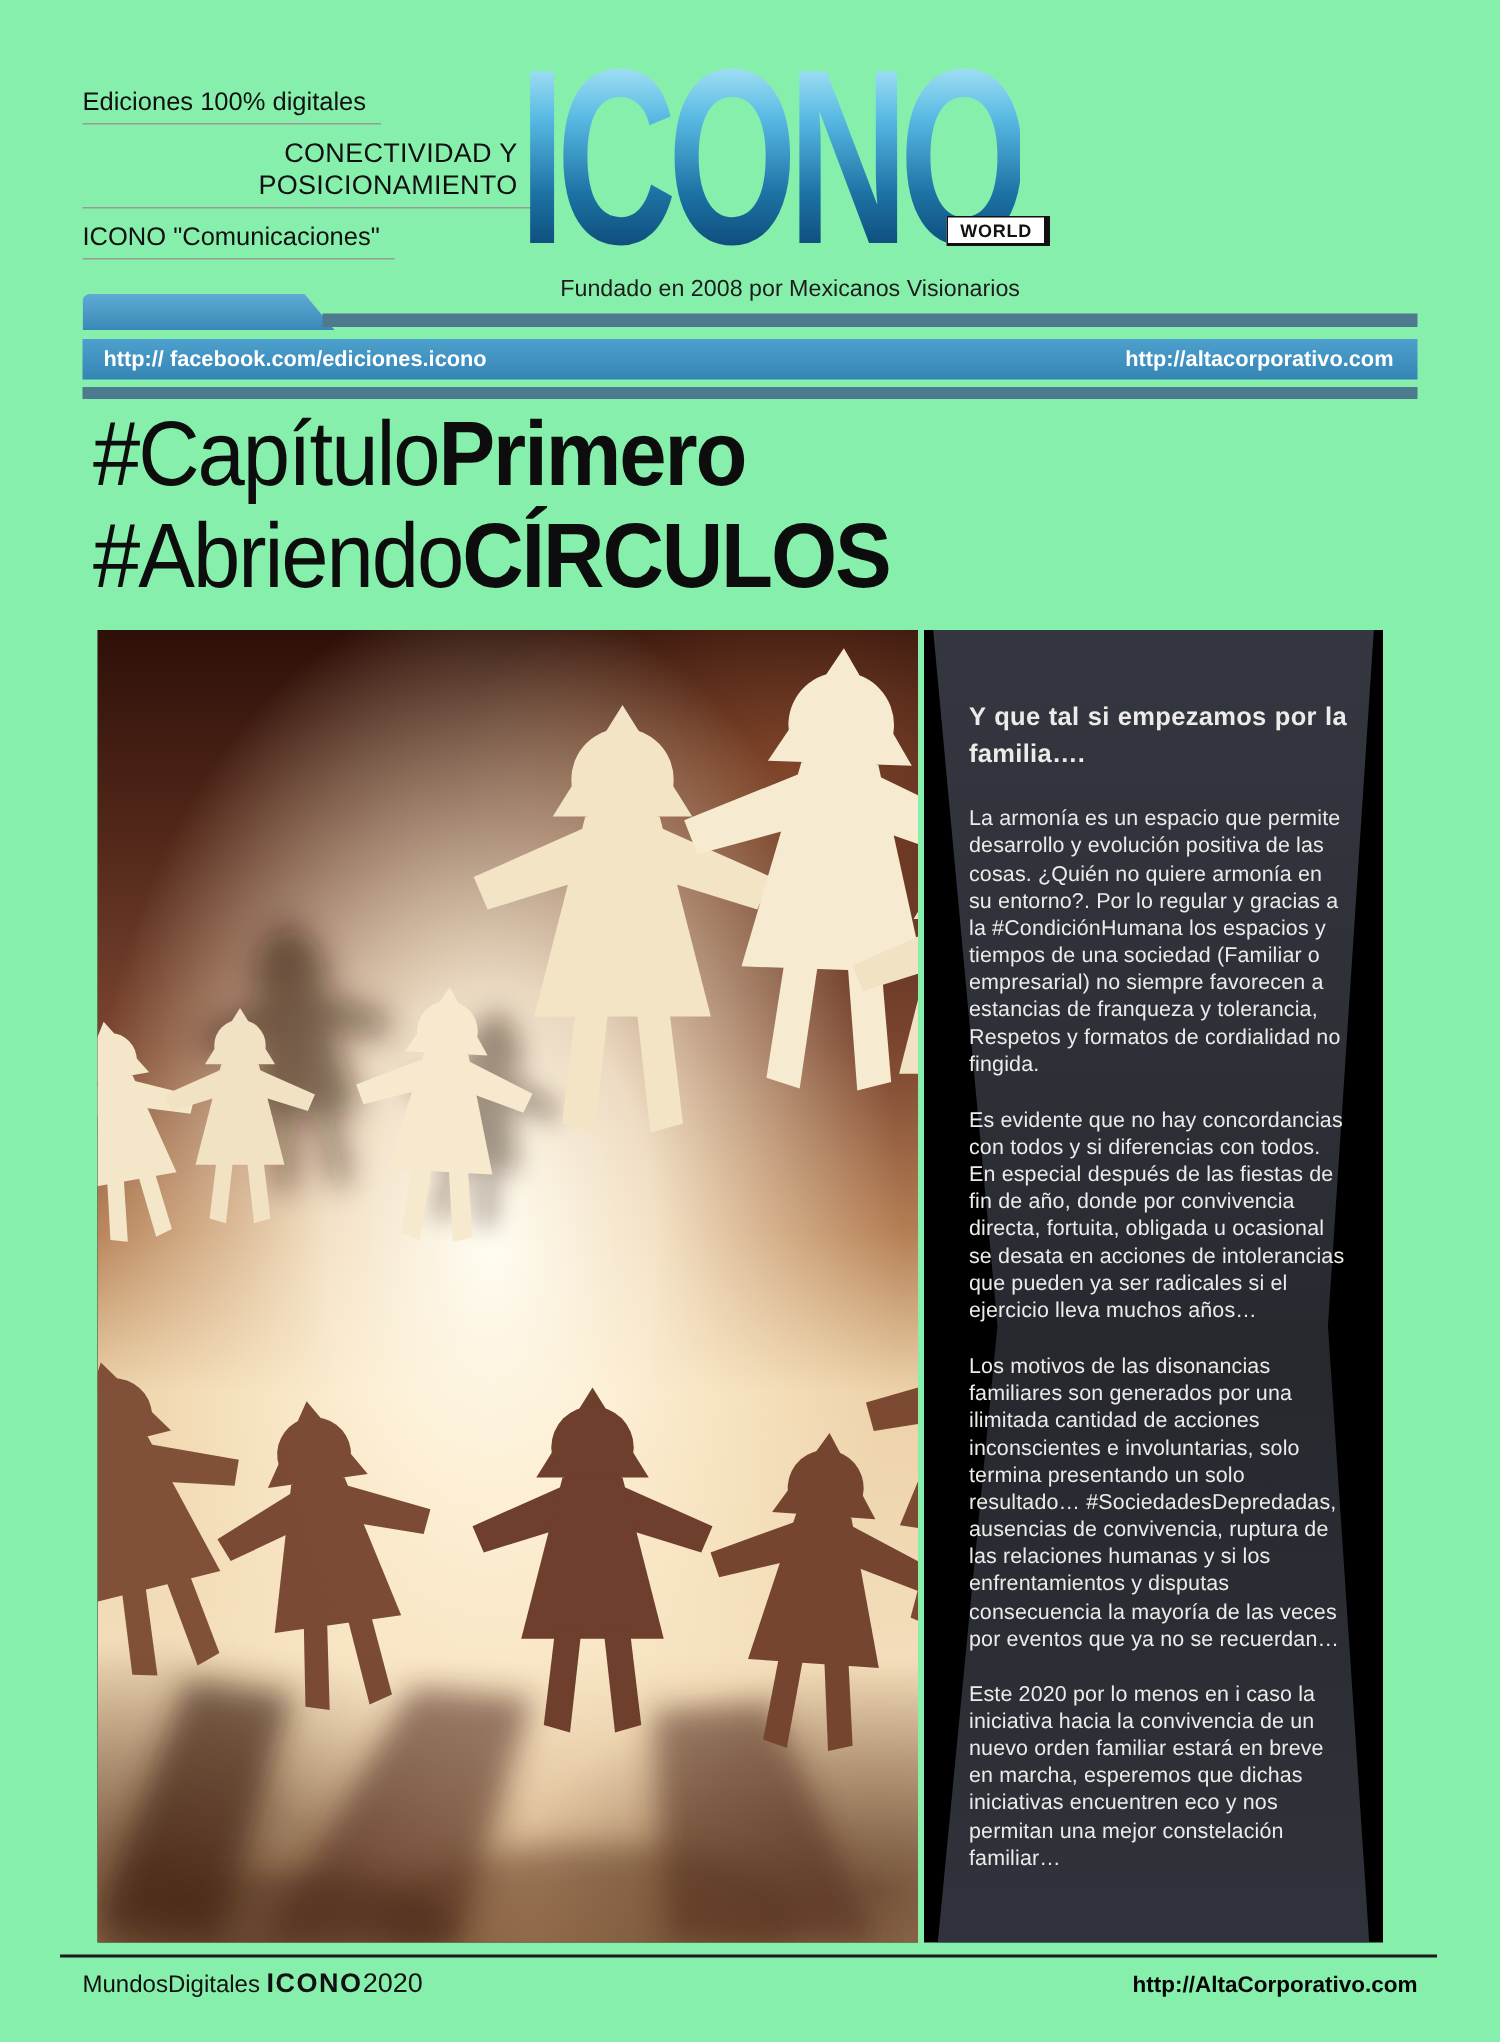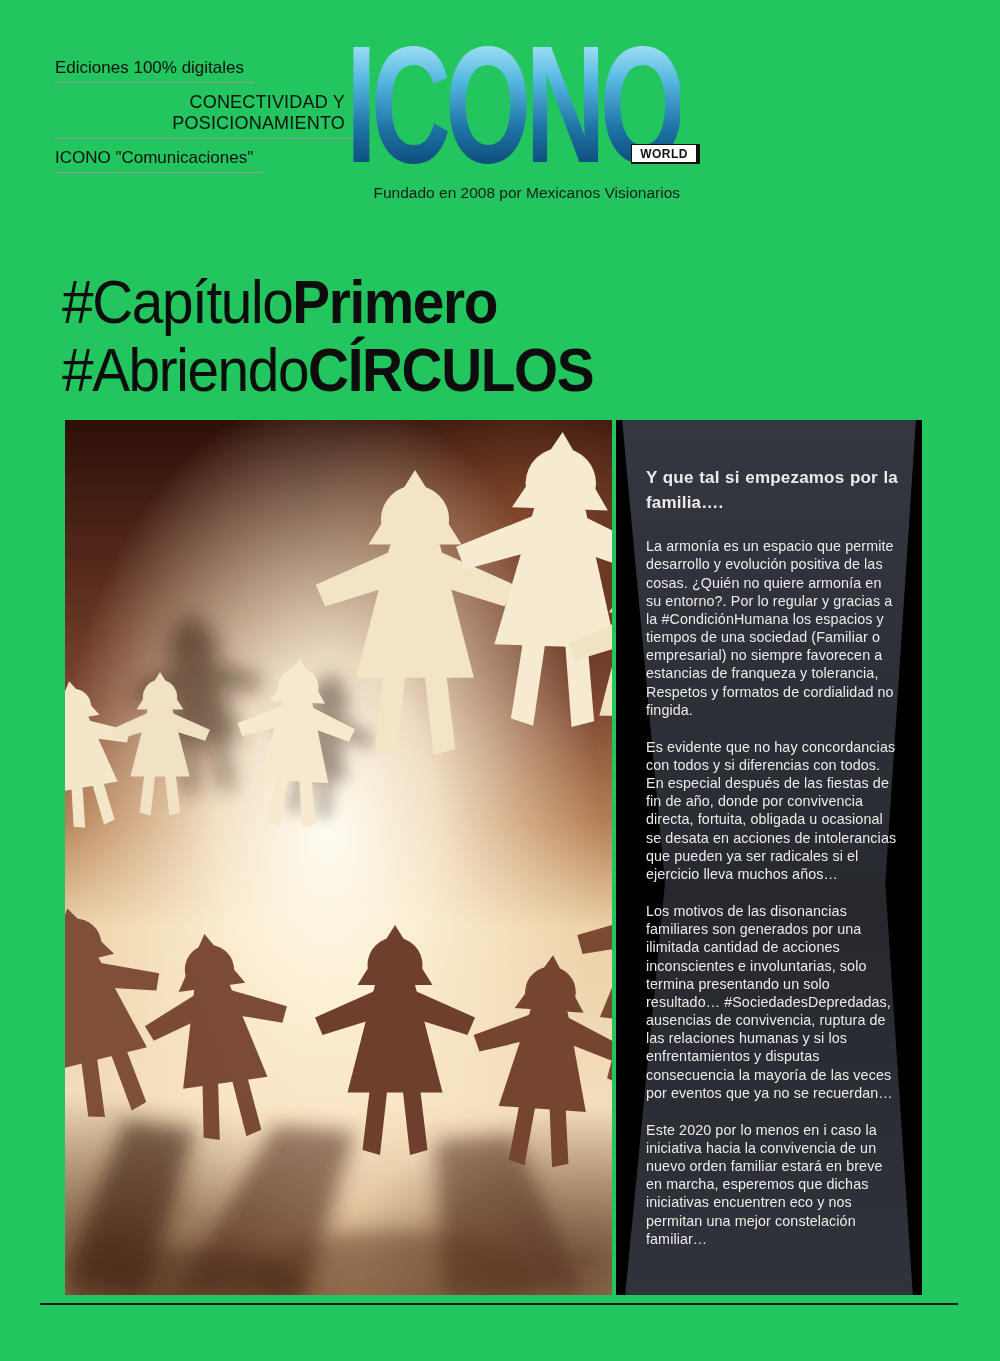--- a/index.html
+++ b/index.html
@@ -1,18 +1,18 @@
 <!DOCTYPE html>
 <html><head>
 <meta charset="utf-8">
 <style>
   * { margin:0; padding:0; box-sizing:border-box; }
   html,body { background:#ffffff; }
   body { font-family:"Liberation Sans", sans-serif; color:#111; }
-  .page { position:relative; width:1000px; height:1361px; background:#22c55e; overflow:hidden; }
+  .page { position:relative; width:1000px; height:1361px; background:#86efac; overflow:hidden; }
 
   
   .hdr-left { position:absolute; left:55px; top:58px; width:300px; }
   .hdr-left .line { display:inline-block; border-bottom:1px solid #9a9a9a; padding:0 10px 4px 0; margin-bottom:9px; }
   .hl1 { font-size:17px; }
   .hl2 { font-size:18px; letter-spacing:.2px;text-align:right; }
   .hl3 { font-size:17px; }
   .hdr-left .wrap { display:flex; flex-direction:column; align-items:flex-start; }
 
   
@@ -86,20 +86,33 @@
     </div>
   </div>
 
   <div class="logo-wrap">
     <div class="logo-text">ICONO</div>
     <div class="logo-badge">WORLD</div>
   </div>
   <div class="tagline">Fundado en 2008 por Mexicanos Visionarios</div>
 
 
+  <div class="bars">
+    <div class="tab-row">
+      <div class="tab"></div>
+      <div class="tab-strip"></div>
+    </div>
+    <div class="gap6"></div>
+    <div class="url-bar">
+      <span>http:// facebook.com/ediciones.icono</span>
+      <span>http://altacorporativo.com</span>
+    </div>
+    <div class="gap5"></div>
+    <div class="bottom-strip"></div>
+  </div>
 
   <div class="headline">
     <div><span>#Capítulo</span><b>Primero</b></div>
     <div><span>#Abriendo</span><b>CÍRCULOS</b></div>
   </div>
 
   <div class="content">
 
     <div class="photo">
       <svg width="547" height="875" viewBox="0 0 547 875" xmlns="http://www.w3.org/2000/svg">
@@ -181,14 +194,18 @@
             <p>La armonía es un espacio que permite desarrollo y evolución positiva de las cosas. ¿Quién no quiere armonía en su entorno?. Por lo regular y gracias a la #CondiciónHumana los espacios y tiempos de una sociedad (Familiar o empresarial) no siempre favorecen a estancias de franqueza y tolerancia, Respetos y formatos de cordialidad no fingida.</p>
             <p>Es evidente que no hay concordancias con todos y si diferencias con todos. En especial después de las fiestas de fin de año, donde por convivencia directa, fortuita, obligada u ocasional se desata en acciones de intolerancias que pueden ya ser radicales si el ejercicio lleva muchos años…</p>
             <p>Los motivos de las disonancias familiares son generados por una ilimitada cantidad de acciones inconscientes e involuntarias, solo termina presentando un solo resultado… #SociedadesDepredadas, ausencias de convivencia, ruptura de las relaciones humanas y si los enfrentamientos y disputas consecuencia la mayoría de las veces por eventos que ya no se recuerdan…</p>
             <p>Este 2020 por lo menos en i caso la iniciativa hacia la convivencia de un nuevo orden familiar estará en breve en marcha, esperemos que dichas iniciativas encuentren eco y nos permitan una mejor constelación familiar…</p>
           </div>
       </div>
     </div>
   </div>
 
   <div class="footer-rule"></div>
+  <div class="footer">
+    <div class="f-left"><span>MundosDigitales </span><span class="f-logo">ICONO</span><span class="f-year">2020</span></div>
+    <div class="f-right">http://AltaCorporativo.com</div>
+  </div>
 
 </div>
 
 </body></html>

